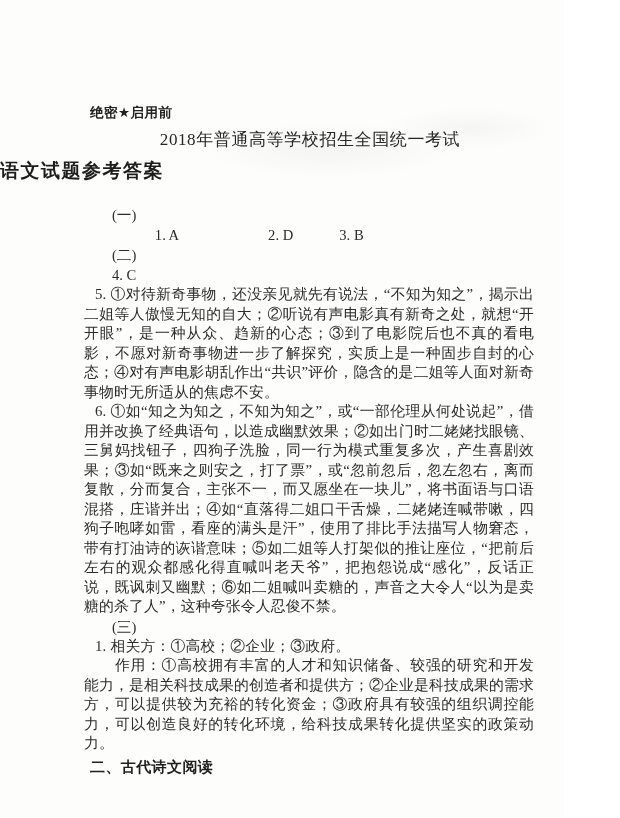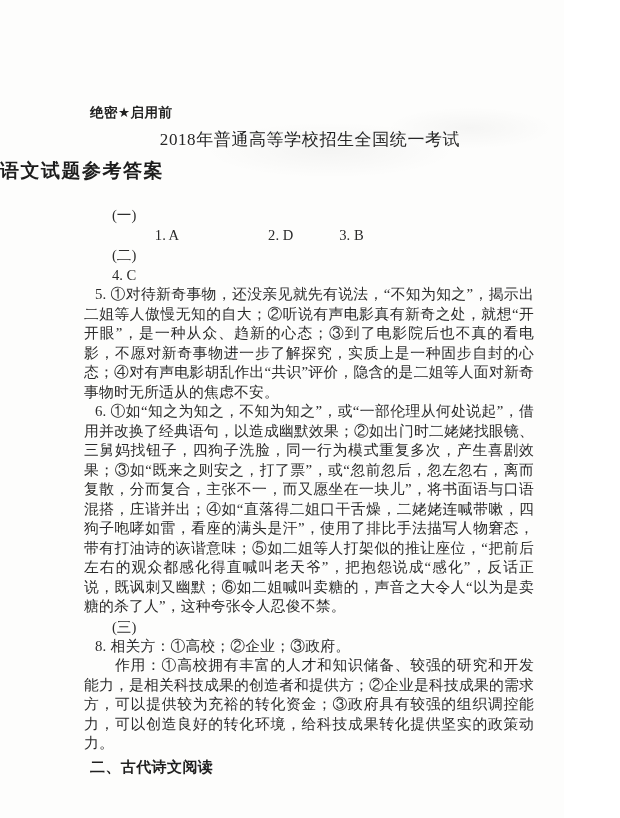--- a/index.html
+++ b/index.html
@@ -139,21 +139,21 @@
       <span class="ans">4. C</span>
     </div>
 
     <p class="para">5. ①对待新奇事物，还没亲见就先有说法，“不知为知之”，揭示出二姐等人傲慢无知的自大；②听说有声电影真有新奇之处，就想“开开眼”，是一种从众、趋新的心态；③到了电影院后也不真的看电影，不愿对新奇事物进一步了解探究，实质上是一种固步自封的心态；④对有声电影胡乱作出“共识”评价，隐含的是二姐等人面对新奇事物时无所适从的焦虑不安。</p>
 
     <p class="para">6. ①如“知之为知之，不知为知之”，或“一部伦理从何处说起”，借用并改换了经典语句，以造成幽默效果；②如出门时二姥姥找眼镜、三舅妈找钮子，四狗子洗脸，同一行为模式重复多次，产生喜剧效果；③如“既来之则安之，打了票”，或“忽前忽后，忽左忽右，离而复散，分而复合，主张不一，而又愿坐在一块儿”，将书面语与口语混搭，庄谐并出；④如“直落得二姐口干舌燥，二姥姥连喊带嗽，四狗子咆哮如雷，看座的满头是汗”，使用了排比手法描写人物窘态，带有打油诗的诙谐意味；⑤如二姐等人打架似的推让座位，“把前后左右的观众都感化得直喊叫老天爷”，把抱怨说成“感化”，反话正说，既讽刺又幽默；⑥如二姐喊叫卖糖的，声音之大令人“以为是卖糖的杀了人”，这种夸张令人忍俊不禁。</p>
 
     <div class="sub-label">(三)</div>
 
 
-    <p class="para">8. 相关方：①高校；②企业；③政府。</p>
+    <p class="para">1. 相关方：①高校；②企业；③政府。</p>
 
     <p class="para para-deep">作用：①高校拥有丰富的人才和知识储备、较强的研究和开发能力，是相关科技成果的创造者和提供方；②企业是科技成果的需求方，可以提供较为充裕的转化资金；③政府具有较强的组织调控能力，可以创造良好的转化环境，给科技成果转化提供坚实的政策动力。</p>
 
     <div class="sec-heading sec-heading-2">二、古代诗文阅读</div>
 
   </div>
 
 
 </div>
 

